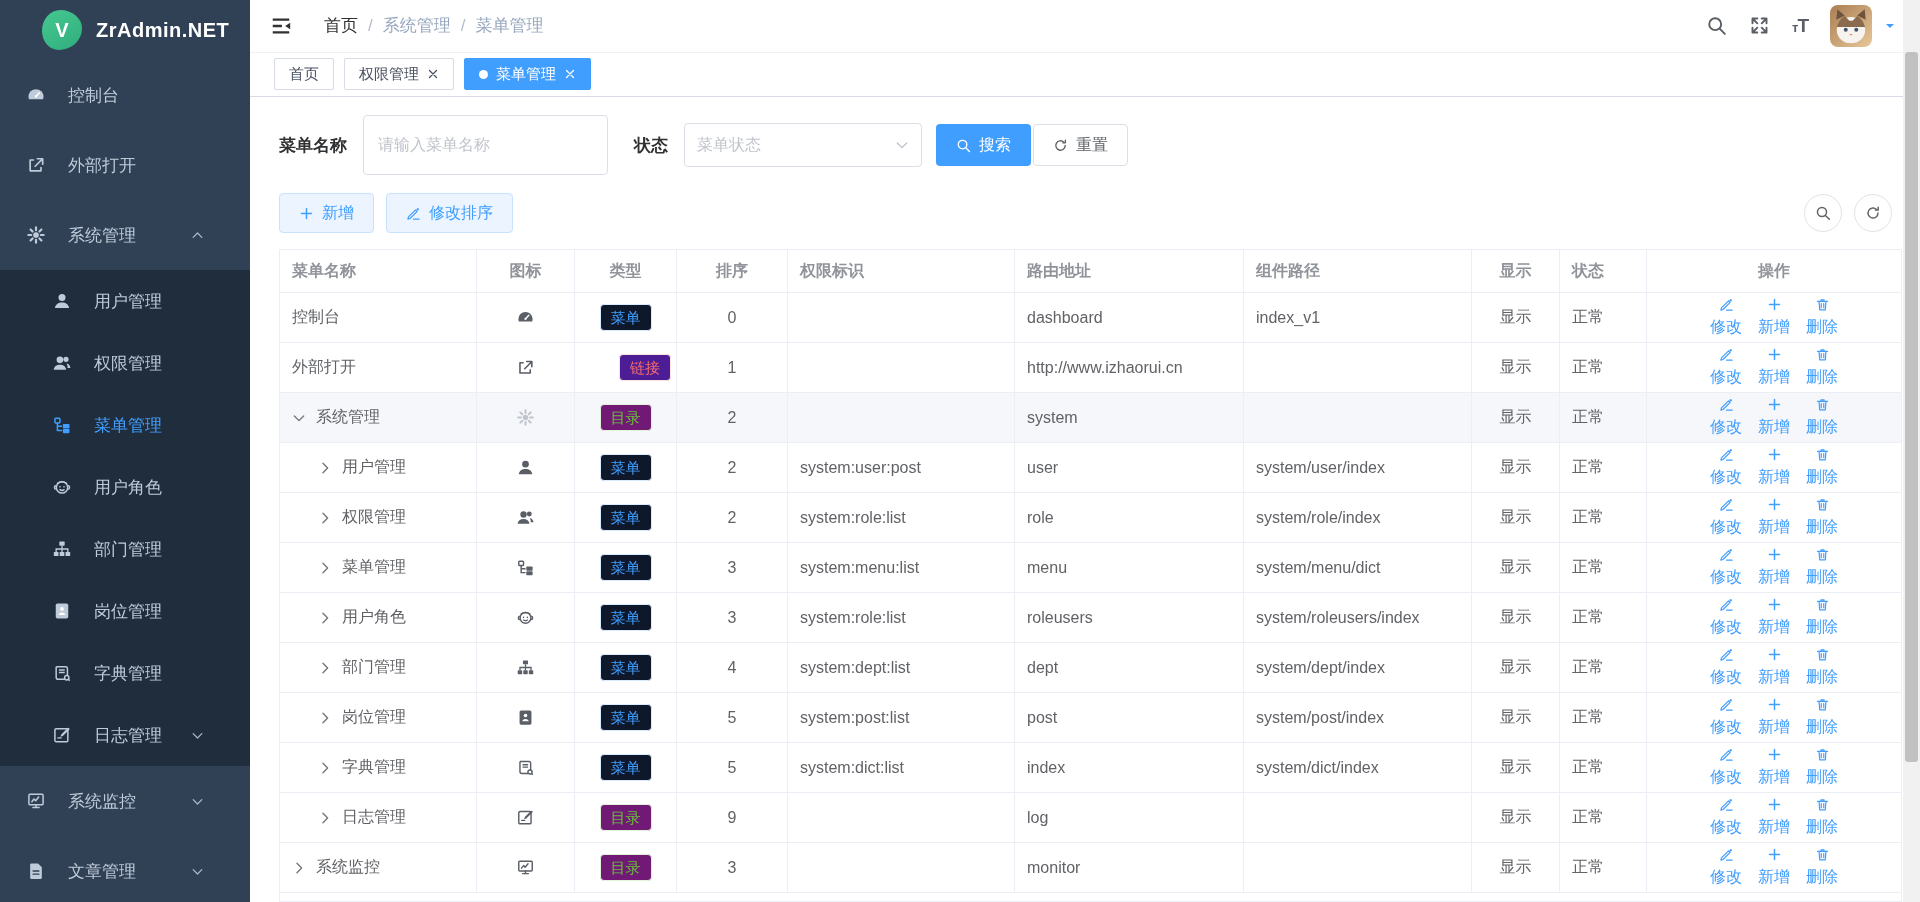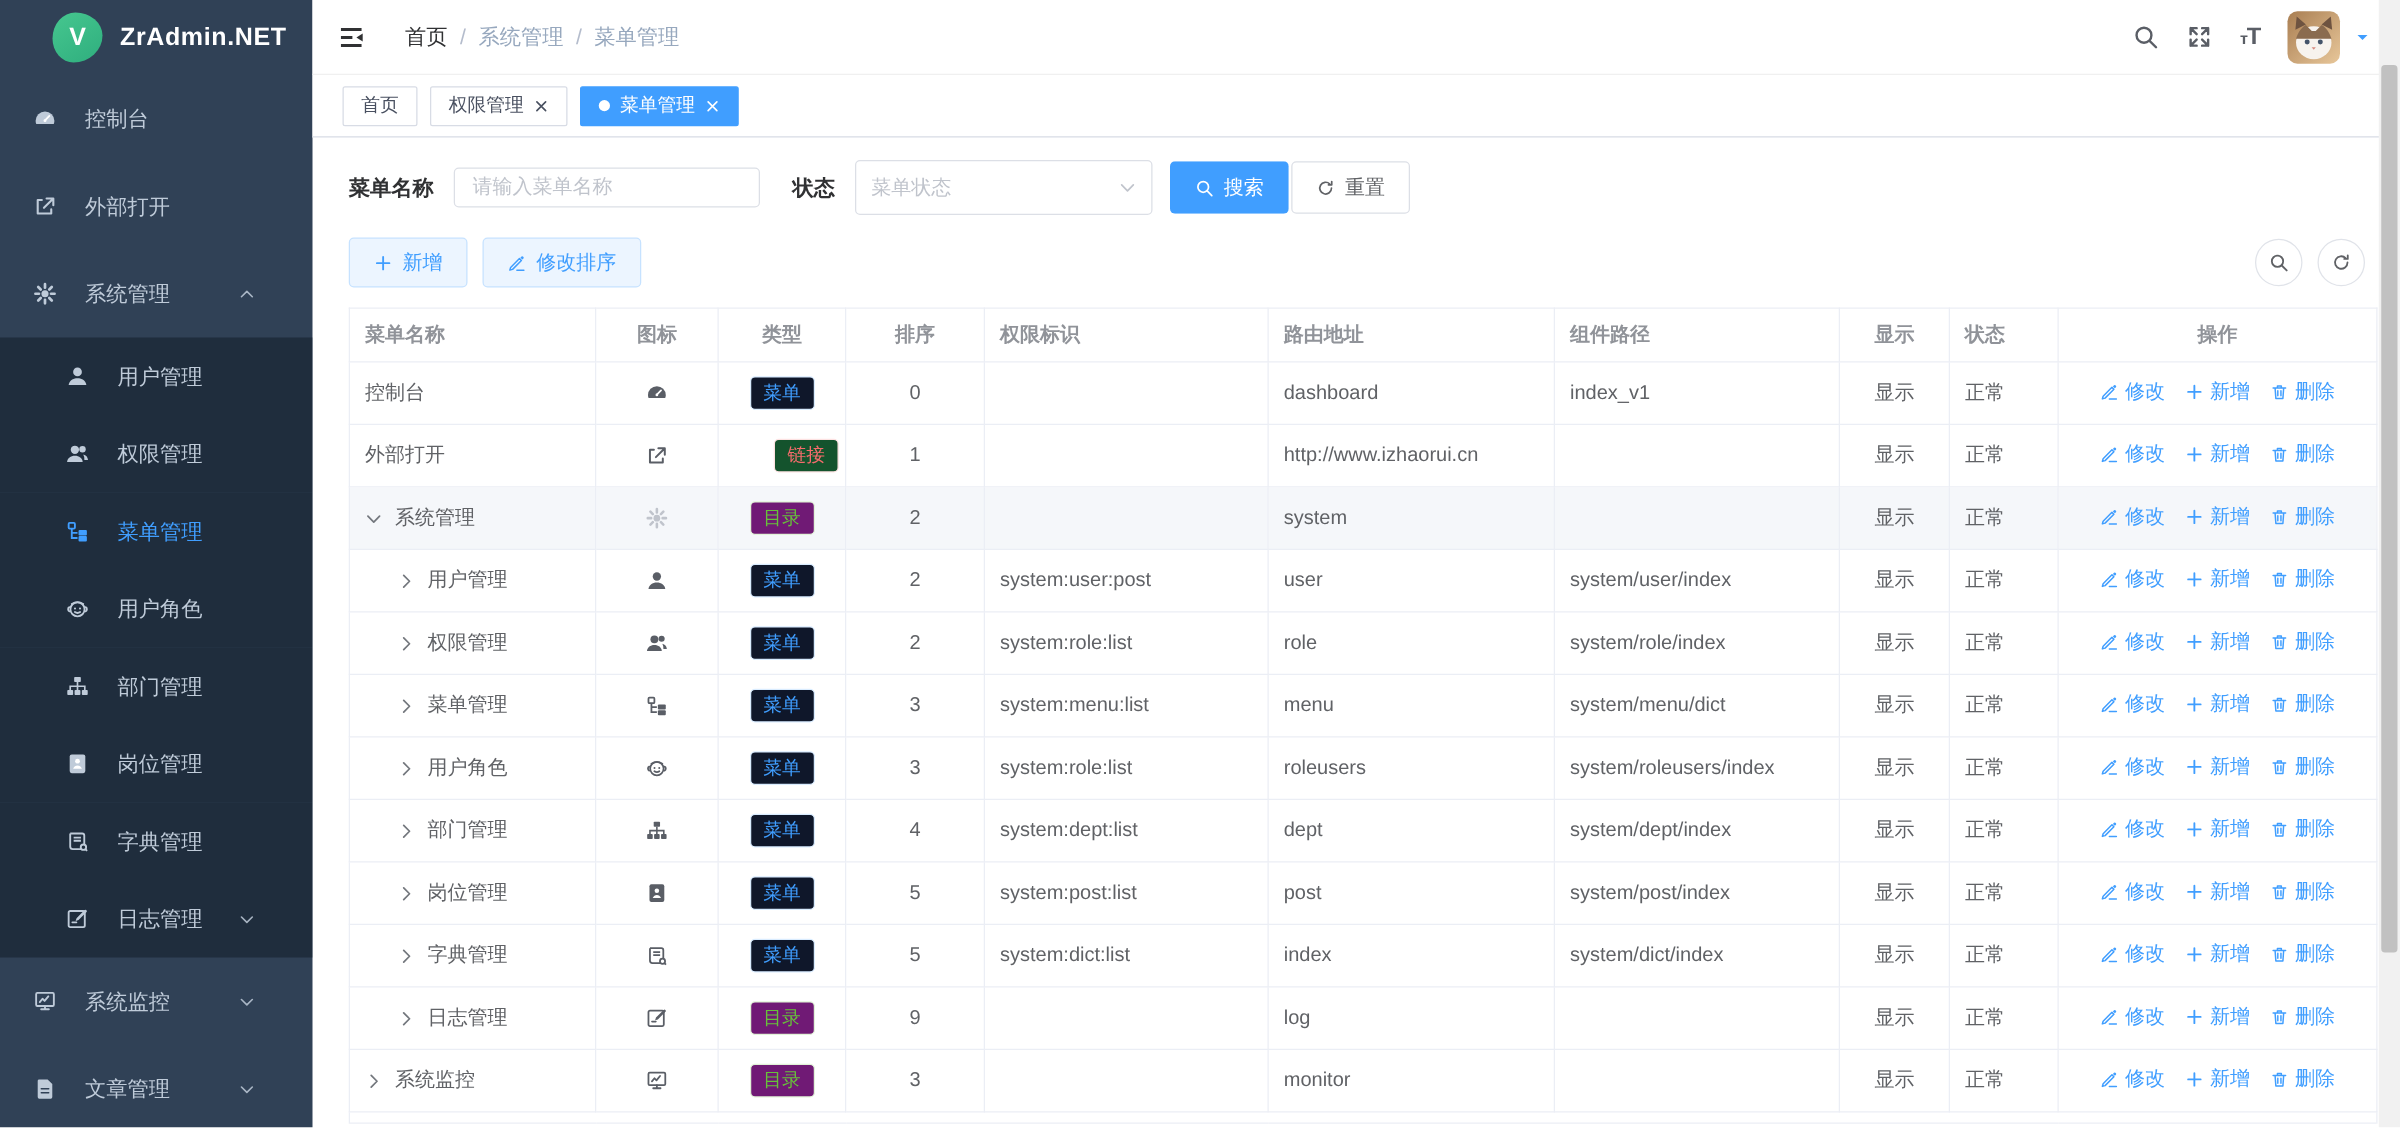--- a/index.html
+++ b/index.html
@@ -48,21 +48,21 @@
     border:1px solid #d8dce5; background:#fff; color:#495060; font-size:15px; cursor:pointer; border-radius:2px; }
   .tag-tab .close { width:12px; height:12px; }
   .tag-tab.active { background:#409eff; border-color:#409eff; color:#fff; }
   .tab-dot { width:9px; height:9px; border-radius:50%; background:#fff; display:inline-block; }
 
   
   .content { padding:18px 0 0 29px; }
   .search-row { display:flex; align-items:center; }
   .f-label { font-size:17px; font-weight:bold; color:#303133; margin-right:16px; }
   .f-label.second { margin-left:26px; }
-  .text-input { width:245px; height:32px; border:1px solid #dcdfe6; border-radius:4px;
+  .text-input { width:245px; height:60px; border:1px solid #dcdfe6; border-radius:4px;
     padding:0 14px; font-size:16px; color:#606266; outline:none;
     font-family:Liberation Sans, sans-serif; }
   .text-input::placeholder { color:#c0c4cc; }
   .select-box { width:238px; height:44px; border:1px solid #dcdfe6; border-radius:4px;
     padding:0 12px; display:flex; align-items:center; justify-content:space-between;
     color:#c0c4cc; font-size:16px; cursor:pointer; margin-left:0; }
   .select-box .icn { width:14px; height:14px; color:#c0c4cc; }
   .btn { height:42px; border-radius:4px; font-size:16px; display:inline-flex; align-items:center;
     gap:8px; padding:0 19px; cursor:pointer; border:1px solid transparent; }
   .btn .icn { width:15px; height:15px; }
@@ -86,24 +86,24 @@
   .t-center { text-align:center; }
   tr.hl td { background:#f5f7fa; }
   .cell-name-inner { display:flex; align-items:center; }
   .expander { width:14px; height:14px; color:#73777d; margin-right:10px; flex:0 0 14px; cursor:pointer; }
   .indent1 { display:inline-block; width:26px; }
   .row-icon { width:19px; height:19px; color:#5a5e66; }
   .row-icon.muted { color:#c0c4cc; }
   .tag { display:inline-block; height:27px; line-height:25px; padding:0 10px; border-radius:4px;
     font-size:15px; border:1px solid; }
   .tag-menu { background:#0f172a; border-color:#d9ecff; color:#409eff; }
-  .tag-link { background:#14532d; border-color:#fde2e2; color:#f56c6c;margin-left:32px; }
+  .tag-link { background:#4c1d95; border-color:#fde2e2; color:#f56c6c;margin-left:32px; }
   .tag-dir  { background:#701a75; border-color:#e1f3d8; color:#67c23a; }
   .act-link { color:#409eff; text-decoration:none; display:inline-flex; align-items:center;
-    gap:5px; margin:0 8px; cursor:pointer; font-size:16px; }
+    gap:5px; margin:0 8px; cursor:pointer; font-size:16px;flex-direction:column; }
   .act-link .icn { width:15px; height:15px; }
   tr.partial td { height:9px; border-bottom:none; }
 
   
   .scrollbar { position:absolute; right:0; top:0; width:17px; height:902px; background:#f1f1f1; }
   .sb-up { height:17px; display:flex; align-items:center; justify-content:center; color:#8a8a8a; cursor:pointer; }
   .sb-up .icn { width:9px; height:9px; }
   .sb-thumb { position:absolute; left:2px; top:52px; width:13px; height:710px;
     background:#c1c1c1; border-radius:3px; cursor:pointer; }
 </style>

